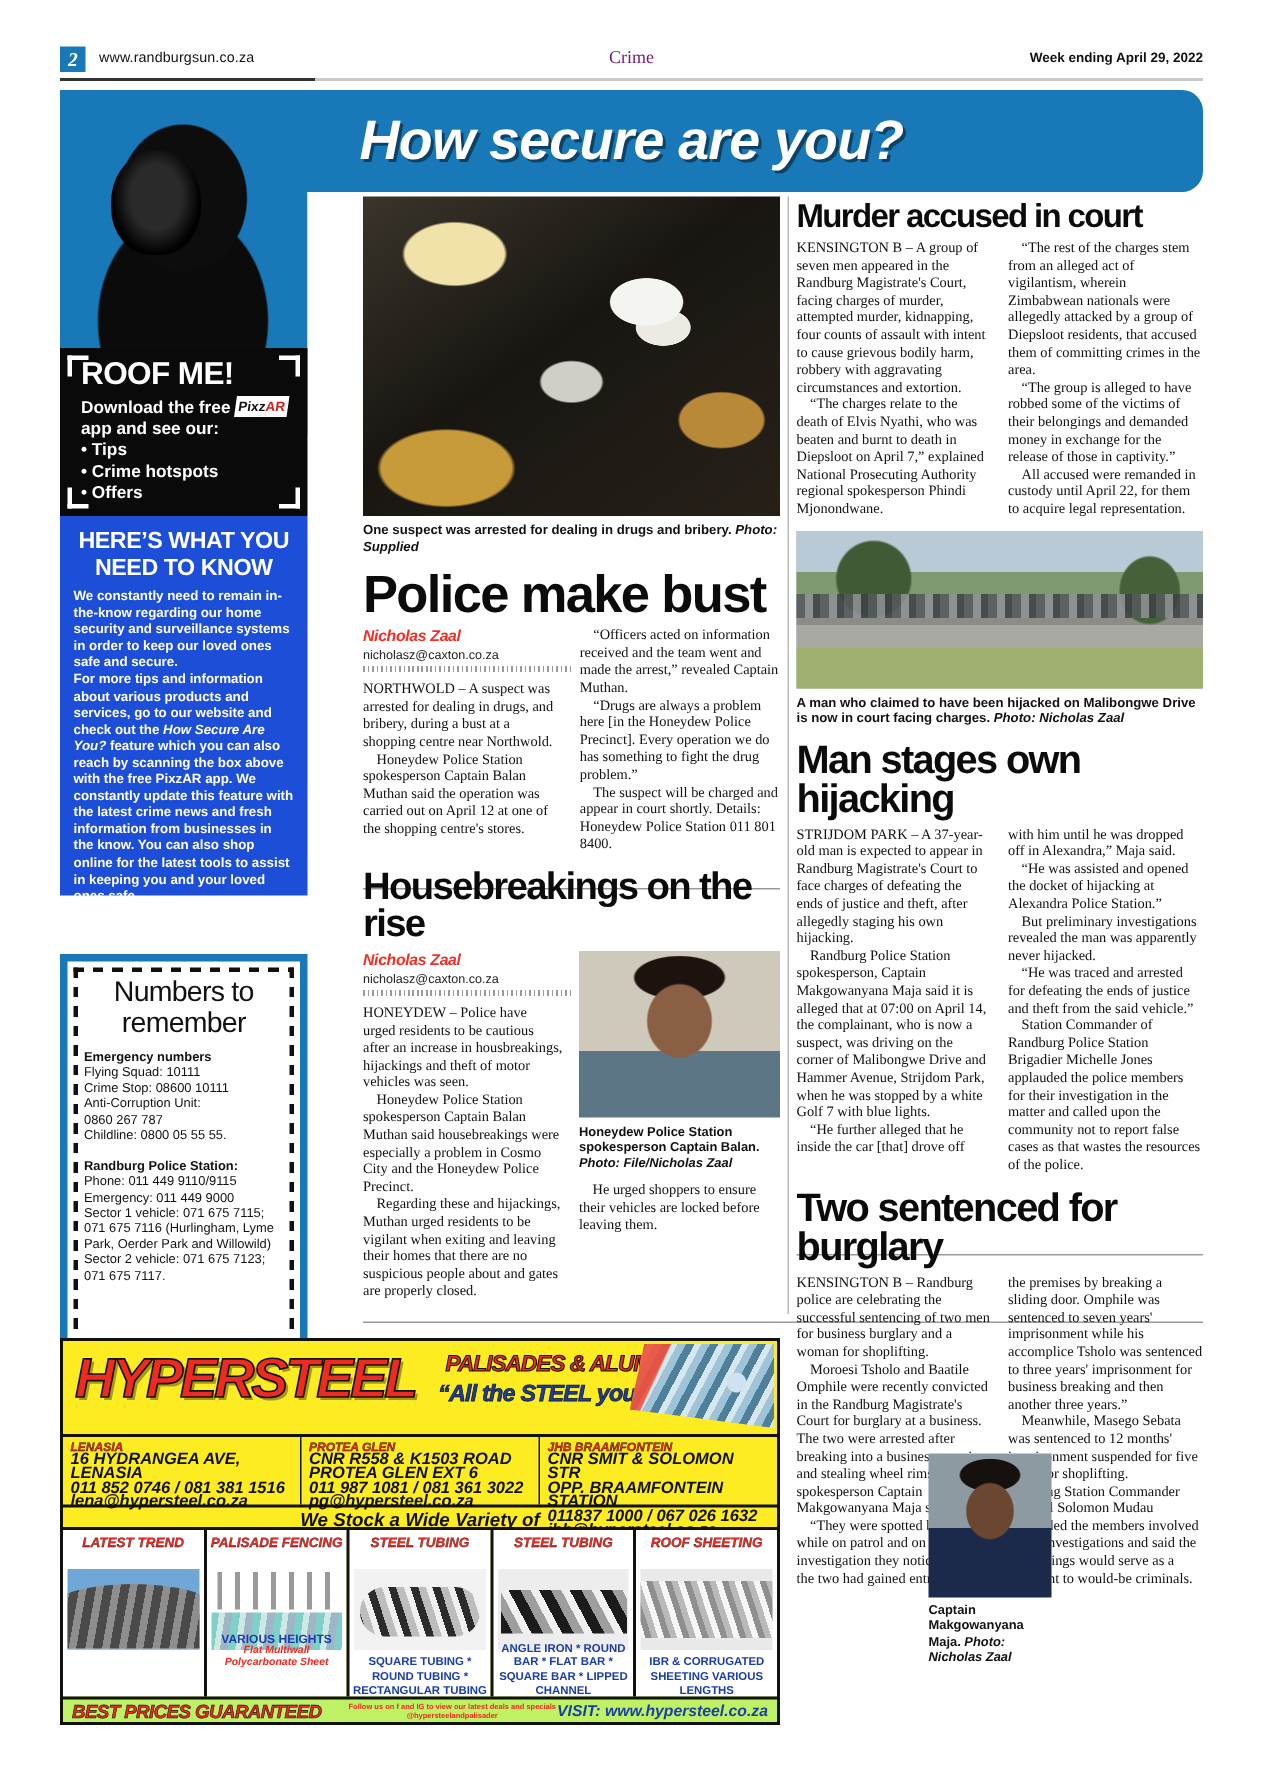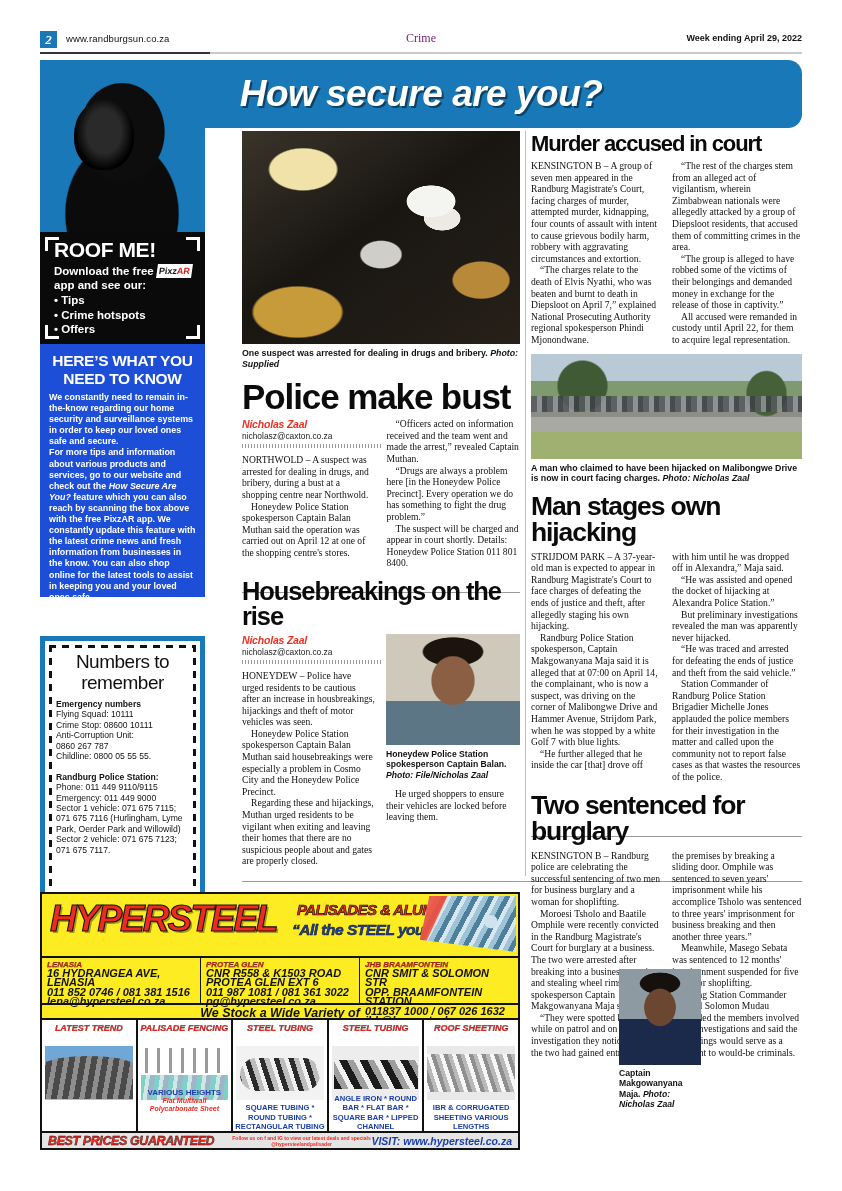--- a/index.html
+++ b/index.html
@@ -181,21 +181,21 @@
   .img-tub::after { content:""; position:absolute; left:4%; top:22%; width:92%; height:62%;
                background: repeating-linear-gradient(72deg,#2b2b2b 0 5px,#bdbdbd 5px 10px,#f0f0f0 10px 14px);
                border-radius:20px; }
   .img-sec { background:#ededed; position:relative; overflow:hidden; }
   .img-sec::after { content:""; position:absolute; left:2%; top:26%; width:96%; height:54%;
                background: repeating-linear-gradient(62deg,#1b1b1b 0 7px,#9e9e9e 7px 13px,#efefef 13px 18px); }
   .img-roof { background:#e9e9e9; position:relative; overflow:hidden; }
   .img-roof::after { content:""; position:absolute; left:-6%; top:14%; width:112%; height:72%;
                background: repeating-linear-gradient(72deg,#b9b9b9 0 4px,#f6f6f6 4px 8px,#8f8f8f 8px 12px); }
   .ad-foot { position:absolute; left:0; bottom:0; width:100%; height:17px;
-             border-top:2px solid #111; background:#e5e5e5; }
+             border-top:2px solid #111; background:#bef264; }
   .ad-best { position:absolute; left:6px; top:1px; font-size:12.5px; font-weight:bold; font-style:italic;
              color:#ef2a21; -webkit-text-stroke:.4px #111; letter-spacing:-.4px; }
   .ad-follow { position:absolute; left:182px; top:2px; width:155px; text-align:center;
                font-size:5px; font-weight:bold; color:#ef2a21; line-height:6px; }
   .ad-visit { position:absolute; right:6px; top:2px; font-size:10.5px; font-weight:bold; color:#1a3ea8; font-style:italic; }
 </style>
 </head>
 <body>
 
 <div class="page">

